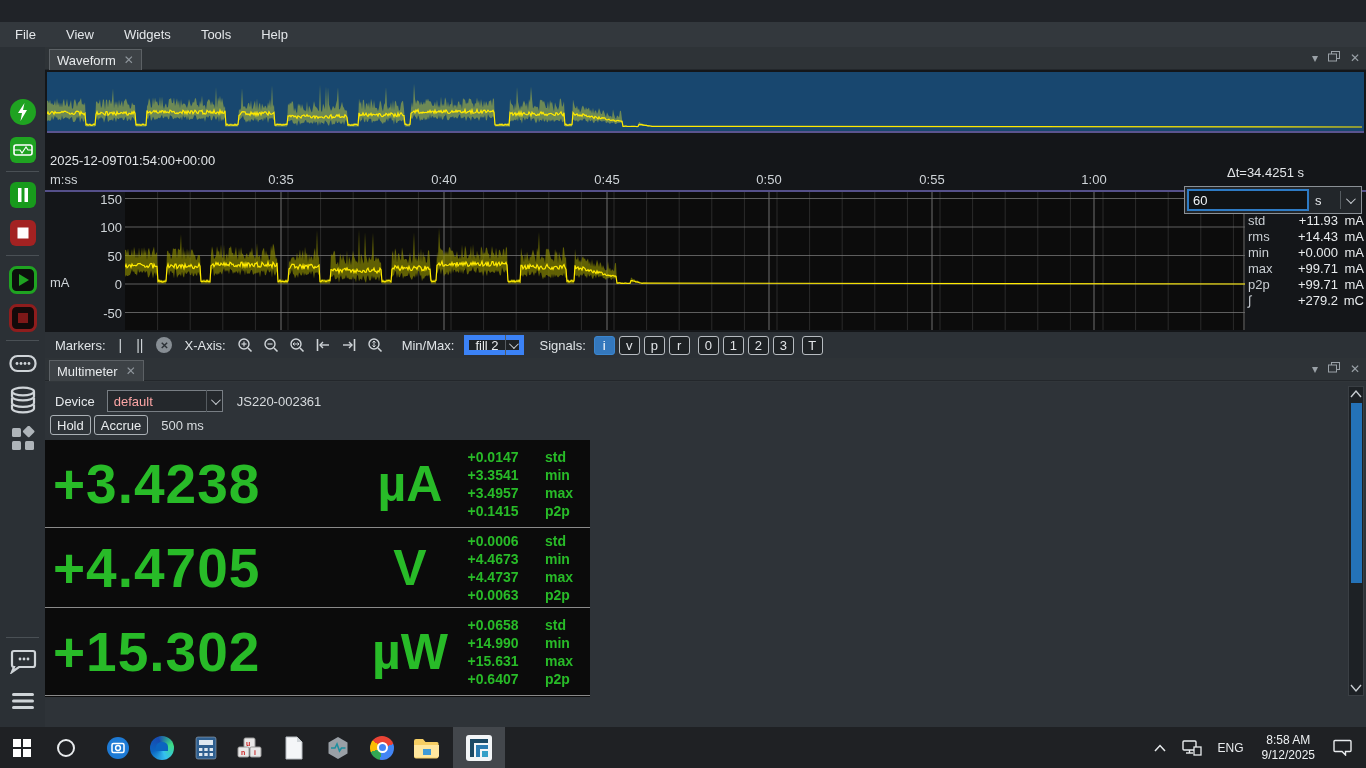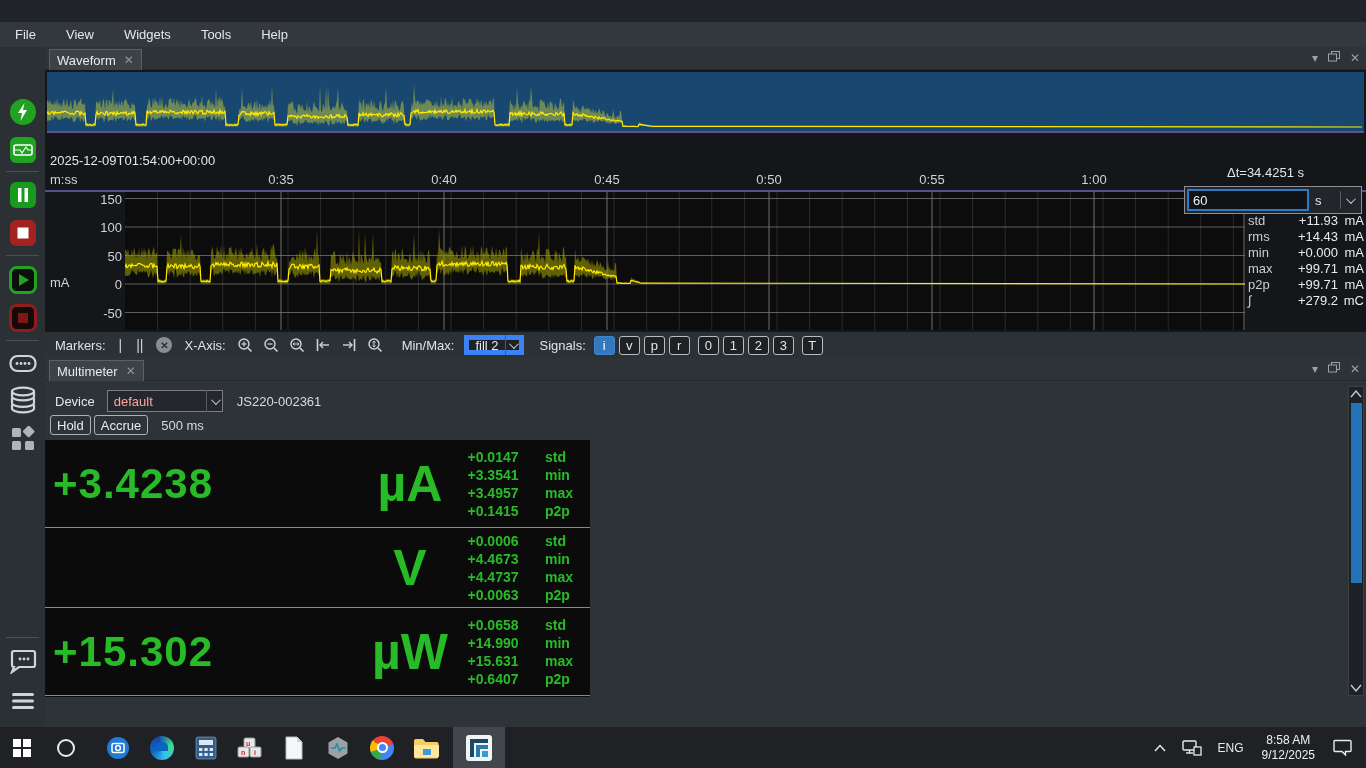--- a/index.html
+++ b/index.html
@@ -81,21 +81,21 @@
   .devselect .schev { border-left:1px solid #555b60; width:16px; height:22px; display:flex; align-items:center; justify-content:center; }
   .devserial { margin-left:14px; color:#d7dbde; font-size:13px; }
   .holdrow { position:absolute; top:32px; left:0; height:22px; display:flex; align-items:center; }
   .pbtn { margin-left:3px; height:20px; border:1px solid #aab0b5; border-radius:3px; background:transparent; color:#e8ebed; font-size:13px; display:flex; align-items:center; padding:0 6px; }
   .pbtn.first { margin-left:5px; }
   .msint { margin-left:13px; color:#d7dbde; font-size:13px; }
 
   .readings { position:absolute; top:58px; left:0; width:545px; height:257px; background:#0b0b0b; }
   .rrow { position:absolute; left:0; width:545px; }
   .rdiv { position:absolute; left:0; width:545px; height:1px; background:#8a8a8a; }
-  .bigval { position:absolute; left:8px; top:50%; transform:translateY(-50%); color:#28bb28; font-size:42px; font-weight:bold; letter-spacing:1px; }
+  .bigval { position:absolute; left:8px; top:50%; transform:translateY(-50%); color:#28bb28; font-size:55px; font-weight:bold; letter-spacing:1px; }
   .bigunit { position:absolute; left:295px; width:140px; top:50%; transform:translateY(-50%); color:#28bb28; font-size:50px; font-weight:bold; text-align:center; }
   .rstats { position:absolute; left:405px; top:50%; transform:translateY(-50%); width:134px; }
   .rsline { display:flex; height:18px; align-items:center; }
   .rsv { width:86px; text-align:center; color:#28bb28; font-size:14px; font-weight:bold; }
   .rsl { margin-left:9px; color:#28bb28; font-size:14px; font-weight:bold; }
 
   .mmscroll { position:absolute; top:4px; right:2px; width:16px; height:310px; background:#1d2125; border:1px solid #3a3f44; }
   .mmthumb { position:absolute; top:16px; left:2px; width:11px; height:180px; background:#2472b8; }
   .scrarrow { position:absolute; left:0; width:14px; height:14px; display:flex; align-items:center; justify-content:center; color:#c8cdd2; }
 
@@ -499,20 +499,21 @@
               </div>
             <div class="rsline">
                 <span class="rsv">+0.1415</span>
                 <span class="rsl">p2p</span>
               </div>
           </div>
         </div>
         <div class="rdiv" style="top:87px"></div>
 
         <div class="rrow" style="top:88px;height:79px">
+          <span class="bigval">+4.4705</span>
           <span class="bigunit">V</span>
           <div class="rstats">
             <div class="rsline">
                 <span class="rsv">+0.0006</span>
                 <span class="rsl">std</span>
               </div>
             <div class="rsline">
                 <span class="rsv">+4.4673</span>
                 <span class="rsl">min</span>
               </div>

